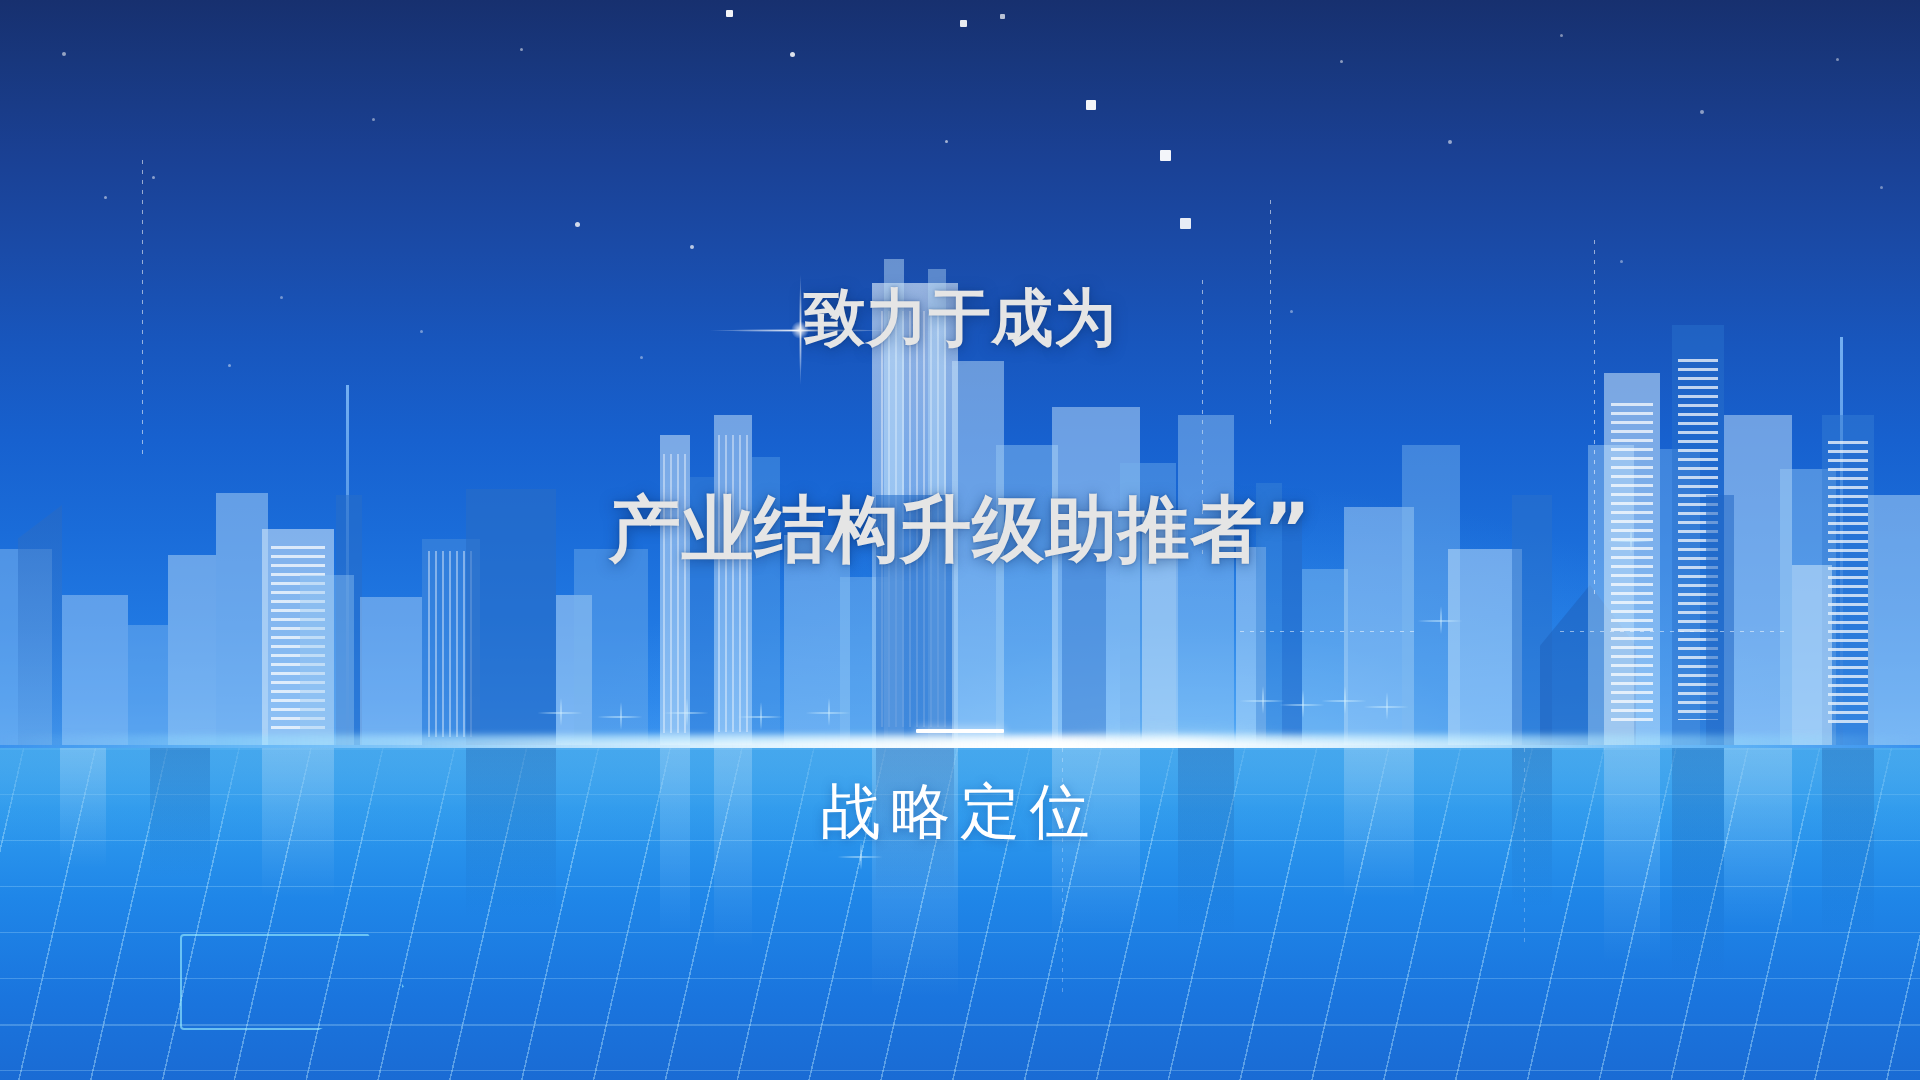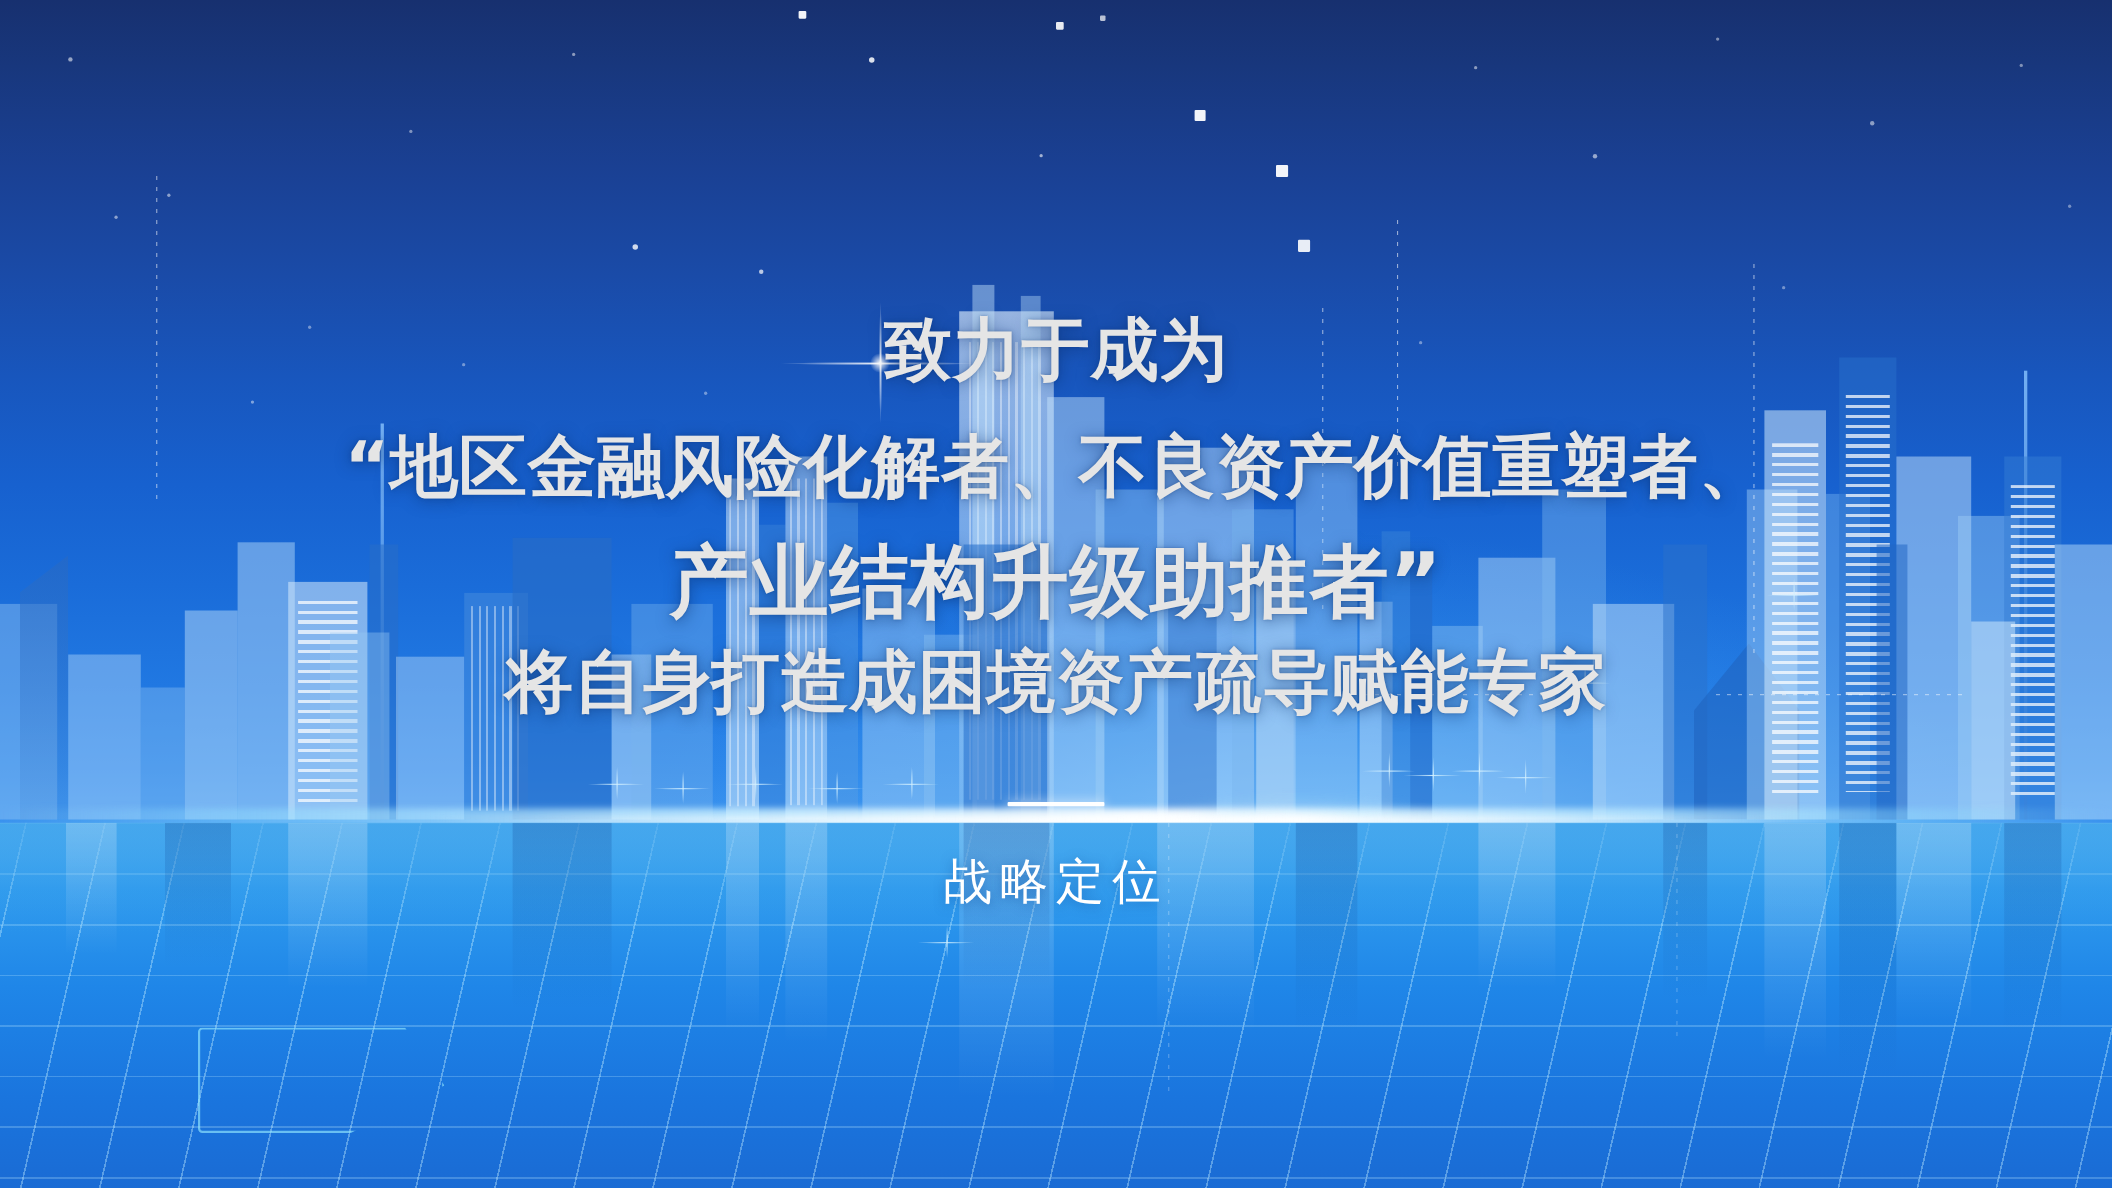--- a/index.html
+++ b/index.html
@@ -142,21 +142,21 @@
   .hl4{top:578px;font-size:62px;}
 
   .divider{
     position:absolute;left:916px;top:729px;width:88px;height:4px;
     background:#ffffff;border-radius:1px;
     box-shadow:0 0 10px rgba(255,255,255,.85);
   }
   .subtitle{
     position:absolute;left:0;top:772px;width:1920px;
     text-align:center;color:#ffffff;
-    font-size:44px;font-weight:400;letter-spacing:.16em;
+    font-size:60px;font-weight:400;letter-spacing:.16em;
     font-family:"DejaVu Sans","Liberation Sans",sans-serif;
     text-shadow:0 2px 10px rgba(20,80,160,.5);
     white-space:nowrap;
   }
 </style>
 </head>
 <body>
 
 <div class="stage">
 
@@ -316,21 +316,19 @@
     <div class="refl-d" style="left:150px;width:60px;height:130px;"></div>
 
     <div class="dotline" style="left:1062px;top:0;height:250px;opacity:.5"></div>
     <div class="dotline" style="left:1524px;top:0;height:200px;opacity:.45"></div>
     <div class="hexpath" style="left:180px;top:186px;width:220px;height:92px;clip-path:polygon(0 0,84% 0,100% 55%,62% 100%,0 100%);border-radius:4px;opacity:.75"></div>
     <span class="glint" style="left:860px;top:108px;"></span>
   </div>
 
   <div class="content">
     <div class="headline hl1">致力于成为</div>
-    <div class="headline hl2">“地区金融风险化解者、不良资产价值重塑者、</div>
     <div class="headline hl3">产业结构升级助推者”</div>
-    <div class="headline hl4">将自身打造成困境资产疏导赋能专家</div>
 
     <div class="divider"></div>
     <div class="subtitle">战略定位</div>
   </div>
 
 </div>
 
 </body></html>

